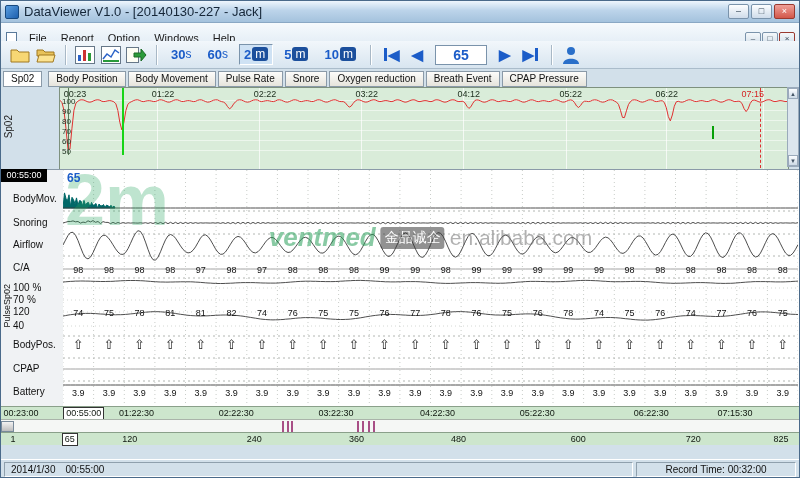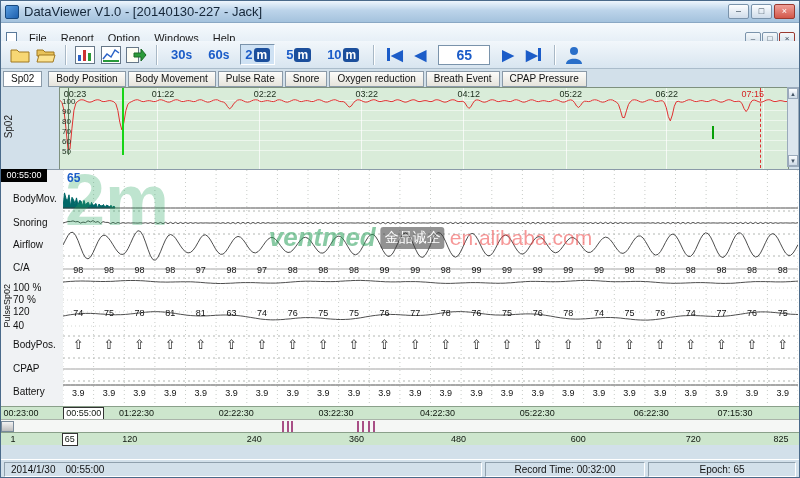--- a/index.html
+++ b/index.html
@@ -20,21 +20,21 @@
   .doc-icon{width:11px;height:13px;background:#fff;border:1px solid #5a7a9a;margin:0 5px 0 1px}
   .menu-item{padding:1px 7px;color:#1a1a1a}
   .mdi{margin-left:auto;display:flex;gap:1px}
   .mdi .winbtn{width:16px;height:13px;font-size:8px;line-height:11px;background:linear-gradient(#f4f8fb,#d4e0ea)}
   .mdi .winbtn.close{background:linear-gradient(#f4f8fb,#d4e0ea);color:#345}
 
   
   .toolbar{position:absolute;top:40px;left:0;width:100%;height:28px;background:linear-gradient(#f2f7fb,#d8e5f0);display:flex;align-items:center;padding:0 6px;border-bottom:1px solid #aabccb}
   .ticon{display:flex;align-items:center;justify-content:center;width:26px;height:24px}
   .tsep{width:1px;height:20px;background:#a8b8c6;box-shadow:1px 0 0 #fff;margin:0 6px}
-  .tbtn{color:#1b5cc8;font-weight:bold;font-size:13px;padding:2px 4px;margin:16px 3px;border:1px solid transparent;display:flex;align-items:center}
+  .tbtn{color:#1b5cc8;font-weight:normal;font-size:13px;padding:2px 4px;margin:16px 3px;border:1px solid transparent;display:flex;align-items:flex-start}
   .tbtn i{font-style:normal;font-size:12px}
   .tbtn.mu i{background:#1c4f9c;color:#fff;border-radius:3px;padding:0 3px;margin-left:1px}
   .tbtn.pressed{background:#cfe2f4;border-color:#7a93ab #ffffff #ffffff #7a93ab}
   .navbtn{display:flex;align-items:center;color:#1b5cc8;font-size:15px;font-weight:bold;padding:0 4px;margin:0 2px}
   .navbtn .bar{display:inline-block;width:3px;height:13px;background:#1b5cc8;margin:0 1px}
   .epoch-input{width:52px;height:20px;border:1px solid #7a93ab;text-align:center;color:#1b5cc8;font-weight:bold;font-size:14px;font-family:"Liberation Sans",sans-serif;background:#fff;margin:0 6px}
 
   
   .tabrow{position:absolute;top:68px;left:0;width:100%;height:18px;background:#d2e0ea;display:flex;align-items:flex-end;padding:0 2px}
   .tab{border:1px solid #8a9aa8;background:linear-gradient(#fcfcfa,#e6e4dc);padding:1px 7px 2px;font-size:10px;height:16px;white-space:nowrap;margin-right:2px}
@@ -81,21 +81,21 @@
   .w{fill:none;stroke:#3a3a3a;stroke-width:0.9}
   .w-light{fill:none;stroke:#8a8a8a;stroke-width:0.8}
   .w-fill{fill:#006868;stroke:#006868}
   .numrow{position:absolute;left:0;width:735px;display:flex;font-size:9px;color:#111;z-index:3}
   .numrow span{flex:1;text-align:center}
   .arrowrow{font-size:13px;color:#222}
   .wm-big{position:absolute;left:2px;top:-6px;font-size:72px;font-weight:bold;color:rgba(40,165,95,.30);z-index:2;line-height:1}
   .wm-center{position:absolute;left:50%;top:52px;transform:translateX(-50%);display:flex;align-items:center;gap:5px;opacity:.55;z-index:2;white-space:nowrap}
   .wm-brand{color:#2aa05a;font-size:26px;font-weight:bold;font-style:italic}
   .wm-badge{background:#3a3a3a;color:#fff;font-size:14px;padding:2px 4px;border-radius:3px}
-  .wm-site{color:#ef4444;font-size:21px}
+  .wm-site{color:#737373;font-size:21px}
 
   
   .times-row,.epoch-row{position:absolute;left:0;width:100%;height:13px;background:#cde6cd;border-top:1px solid #8aa08a;font-size:9px}
   .times-row{top:405px}
   .epoch-row{top:431px}
   .btick{position:absolute;top:1px;color:#101810;white-space:nowrap}
   .btick.boxed{top:0;background:#fff;border:1px solid #333;padding:0 2px;line-height:11px}
   .event-strip{position:absolute;left:0;top:418px;width:100%;height:13px;background:#f5f7f5;border-top:1px solid #aab4aa}
   .drag-handle{position:absolute;left:0;top:1px;width:13px;height:11px;background:linear-gradient(#f2f2f2,#bdbdbd);border:1px solid #788a9a}
   .emark{position:absolute;top:1px;width:2px;height:11px;background:#a84f86}
@@ -386,21 +386,21 @@
           <span>98</span>
           <span>98</span>
           <span>98</span>
         </div>
       <div class="numrow" style="top:138px">
           <span>74</span>
           <span>75</span>
           <span>78</span>
           <span>81</span>
           <span>81</span>
-          <span>63</span>
+          <span>82</span>
           <span>74</span>
           <span>76</span>
           <span>75</span>
           <span>75</span>
           <span>76</span>
           <span>77</span>
           <span>78</span>
           <span>76</span>
           <span>75</span>
           <span>76</span>
@@ -500,16 +500,15 @@
       <span class="btick" style="left: 85.8%;">720</span>
       <span class="btick" style="left: 96.8%;">825</span>
     </div>
 
   <div class="statusbar">
     <div class="scell grow">
       <span>2014/1/30</span>
       <span>00:55:00</span>
     </div>
     <div class="scell mid">Record Time: 00:32:00</div>
-    <div class="scell right">Epoch: 65</div>
   </div>
 
 </div>
 
 </body></html>

